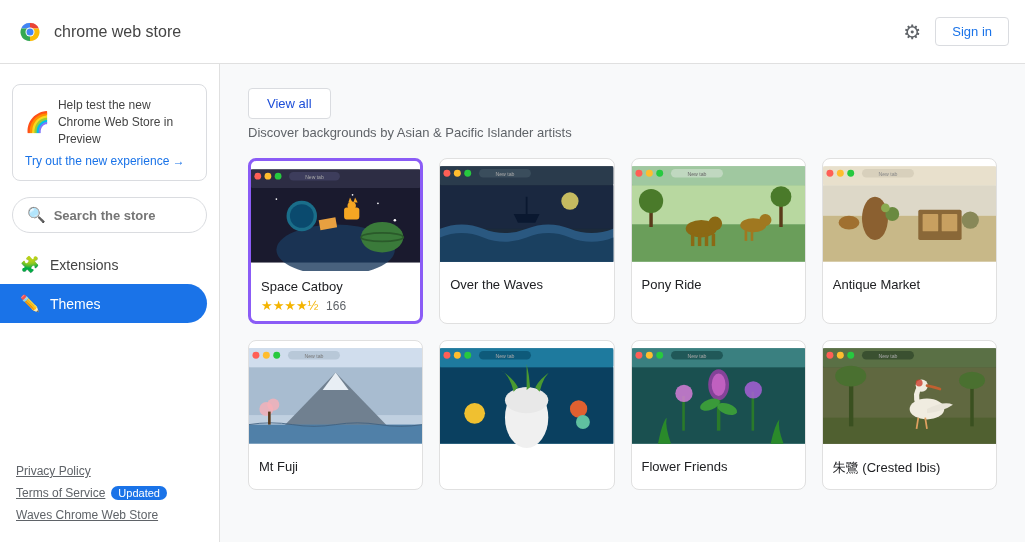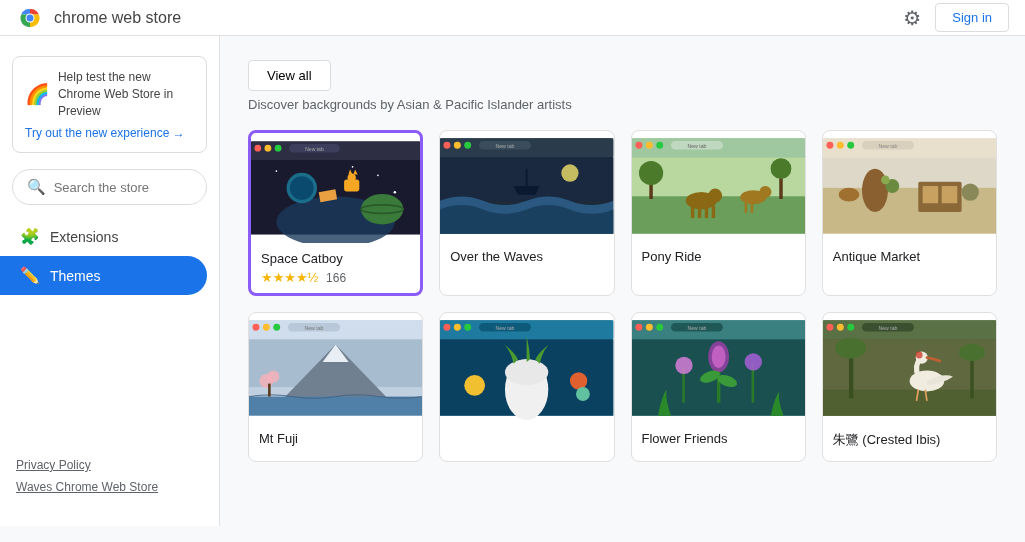--- a/index.html
+++ b/index.html
@@ -1,21 +1,21 @@
 <!DOCTYPE html>
 <html><head>
   <meta charset="utf-8">
   <style>
     * { box-sizing: border-box; margin: 0; padding: 0; }
     body { font-family: 'Segoe UI', Arial, sans-serif; background: #f8f9fa; font-size: 13px; color: #202124; width: 1025px; height: 542px; overflow: hidden; }
 
     
     .header {
       display: flex; align-items: center; justify-content: space-between;
-      background: #fff; padding: 0 16px; height: 36px;
+      background: #fff; padding: 0 16px; height: 64px;
       border-bottom: 1px solid #e0e0e0;
     }
     .header-left { display: flex; align-items: center; gap: 10px; }
     .chrome-logo { width: 28px; height: 28px; }
     .header-title { font-size: 16px; color: #444; font-weight: 400; }
     .header-right { display: flex; align-items: center; gap: 14px; }
     .gear-icon { font-size: 20px; color: #5f6368; cursor: pointer; }
     .sign-in-btn {
       color: #1a73e8; border: 1px solid #dadce0; border-radius: 4px;
       padding: 6px 16px; background: #fff; cursor: pointer; font-size: 13px; text-align: right;
@@ -38,21 +38,21 @@
     .promo-rainbow { font-size: 20px; }
     .promo-text { font-size: 12px; color: #444; line-height: 1.4; }
     .promo-link { color: #1a73e8; font-size: 12px; cursor: pointer; text-decoration: none; }
 
     .search-bar {
       margin: 0 12px 12px 12px; border: 1px solid #dadce0; border-radius: 24px;
       padding: 8px 14px; display: flex; align-items: center; gap: 8px;
       background: #fff;
     }
     .search-icon { color: #5f6368; font-size: 15px; }
-    .search-input { border: none; outline: none; font-size: 13px; color: #404040; background: transparent; width: 100%; }
+    .search-input { border: none; outline: none; font-size: 13px; color: #404040; background: transparent; width: 100%; font-weight: bold; }
 
     .nav-item {
       display: flex; align-items: center; gap: 10px;
       padding: 10px 20px; cursor: pointer; border-radius: 0 24px 24px 0;
       margin-right: 12px; color: #444; font-size: 14px;
     }
     .nav-item.active { background: #1a73e8; color: #fff; font-weight: 500; }
     .nav-icon { font-size: 16px; }
 
     .sidebar-footer { margin-top: auto; padding: 12px 16px; }
@@ -67,21 +67,21 @@
     .main { flex: 1; overflow-y: auto; padding: 24px 28px; background: #f8f9fa; }
 
     .section-header {
       display: flex; align-items: center; justify-content: space-between;
       margin-bottom: 6px;
     }
     .section-title-row { display: flex; align-items: center; gap: 8px; }
     .section-title { font-size: 20px; font-weight: 500; color: #202124; }
     .info-icon { color: #5f6368; font-size: 16px; cursor: pointer; }
     .view-all-btn {
-      color: #000000; border: 1px solid #dadce0; border-radius: 4px;
+      color: #1d4ed8; border: 1px solid #dadce0; border-radius: 4px;
       padding: 7px 18px; background: #fff; cursor: pointer; font-size: 13px;
     }
     .section-subtitle { font-size: 13px; color: #5f6368; margin-bottom: 18px; }
 
     
     .theme-grid {
       display: grid; grid-template-columns: repeat(4, 1fr);
       gap: 16px;
     }
     .theme-card {
@@ -149,20 +149,24 @@
       <span class="nav-icon">🧩</span>
       <span>Extensions</span>
     </div>
     <div class="nav-item active">
       <span class="nav-icon">✏️</span>
       <span>Themes</span>
     </div>
 
     <div class="sidebar-footer">
       <a class="sidebar-link" href="#">Privacy Policy</a>
+      <div class="tos-row">
+        <a class="sidebar-link" style="margin-bottom:0" href="#">Terms of Service</a>
+        <span class="updated-badge">Updated</span>
+      </div>
       <a class="sidebar-link" href="#">Waves Chrome Web Store</a>
     </div>
 
   </div>
 
   <div class="main">
 
     <div class="section-header">
       <button class="view-all-btn">View all</button>
     </div>

